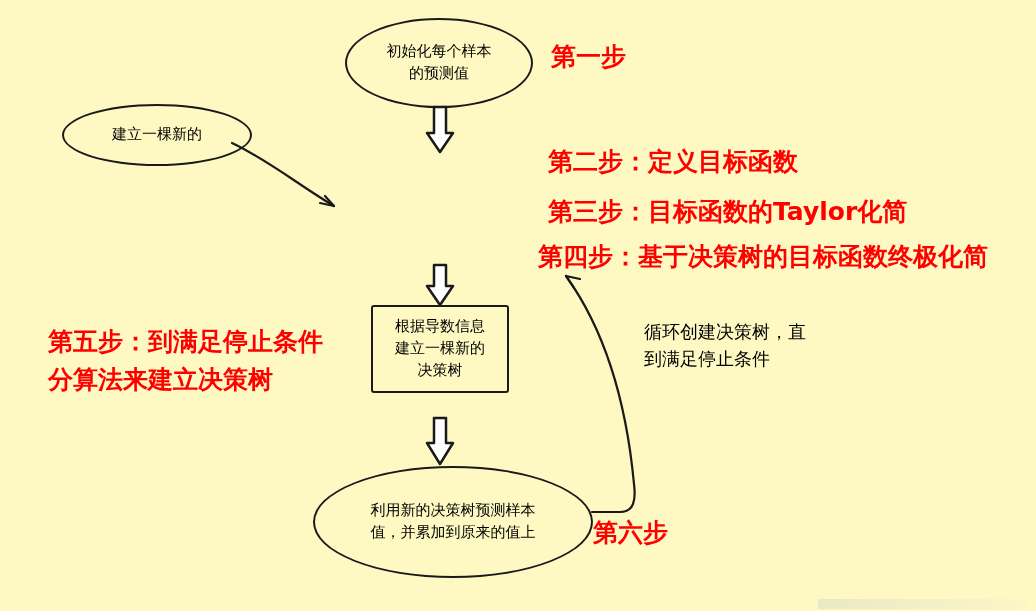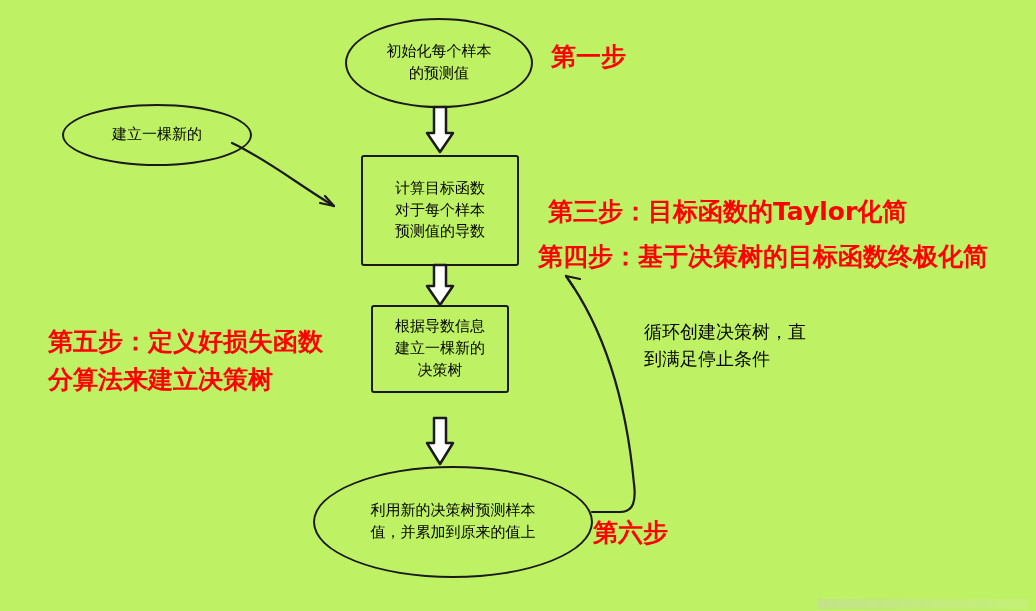--- a/index.html
+++ b/index.html
@@ -7,21 +7,21 @@
     padding: 0;
     background: #ffffff;
   }
   body {
     font-family: "DejaVu Sans", "Liberation Sans", sans-serif;
   }
   #canvas {
     position: relative;
     width: 1036px;
     height: 611px;
-    background: #bef264;
+    background: #fef9c3;
     overflow: hidden;
   }
   .node {
     position: absolute;
     display: flex;
     align-items: center;
     justify-content: center;
     text-align: center;
     color: #000;
     font-size: 15px;
@@ -105,45 +105,41 @@
 
   <div class="node ellipse" style="left:345px; top:18px; width:188px; height:90px;">
     <span class="txt">初始化每个样本
 的预测值</span>
   </div>
 
   <div class="node ellipse" style="left:62px; top:104px; width:190px; height:62px;">
     <span class="txt">建立一棵新的</span>
   </div>
 
-  <div class="node rect" style="left:361px; top:155px; width:158px; height:111px;">
-    <span class="txt">计算目标函数
-对于每个样本
-预测值的导数</span>
-  </div>
 
   <div class="node rect" style="left:371px; top:305px; width:138px; height:88px;">
     <span class="txt">根据导数信息
 建立一棵新的
 决策树</span>
   </div>
 
   <div class="node ellipse" style="left:313px; top:466px; width:280px; height:112px;justify-content:center;">
     <span class="txt">利用新的决策树预测样本
 值，并累加到原来的值上</span>
   </div>
 
   <div class="annot" style="left:551px; top:38px;">第一步</div>
 
+  <div class="annot" style="left:548px; top:143px;">第二步：定义目标函数</div>
 
   <div class="annot" style="left:548px; top:193px;">第三步：目标函数的Taylor化简</div>
 
   <div class="annot" style="left:538px; top:238px;">第四步：基于决策树的目标函数终极化简</div>
 
-  <div class="annot" style="left:48px; top:323px;">第五步：定义好损失函数
+  <div class="annot" style="left:48px; top:323px;">第五步：到满足停止条件
 分算法来建立决策树</div>
 
   <div class="annot" style="left:593px; top:514px;">第六步</div>
 
   <div class="note" style="left:644px; top:318px;">循环创建决策树，直
 到满足停止条件</div>
 
   <div class="footer-smudge"></div>
 </div>
 

